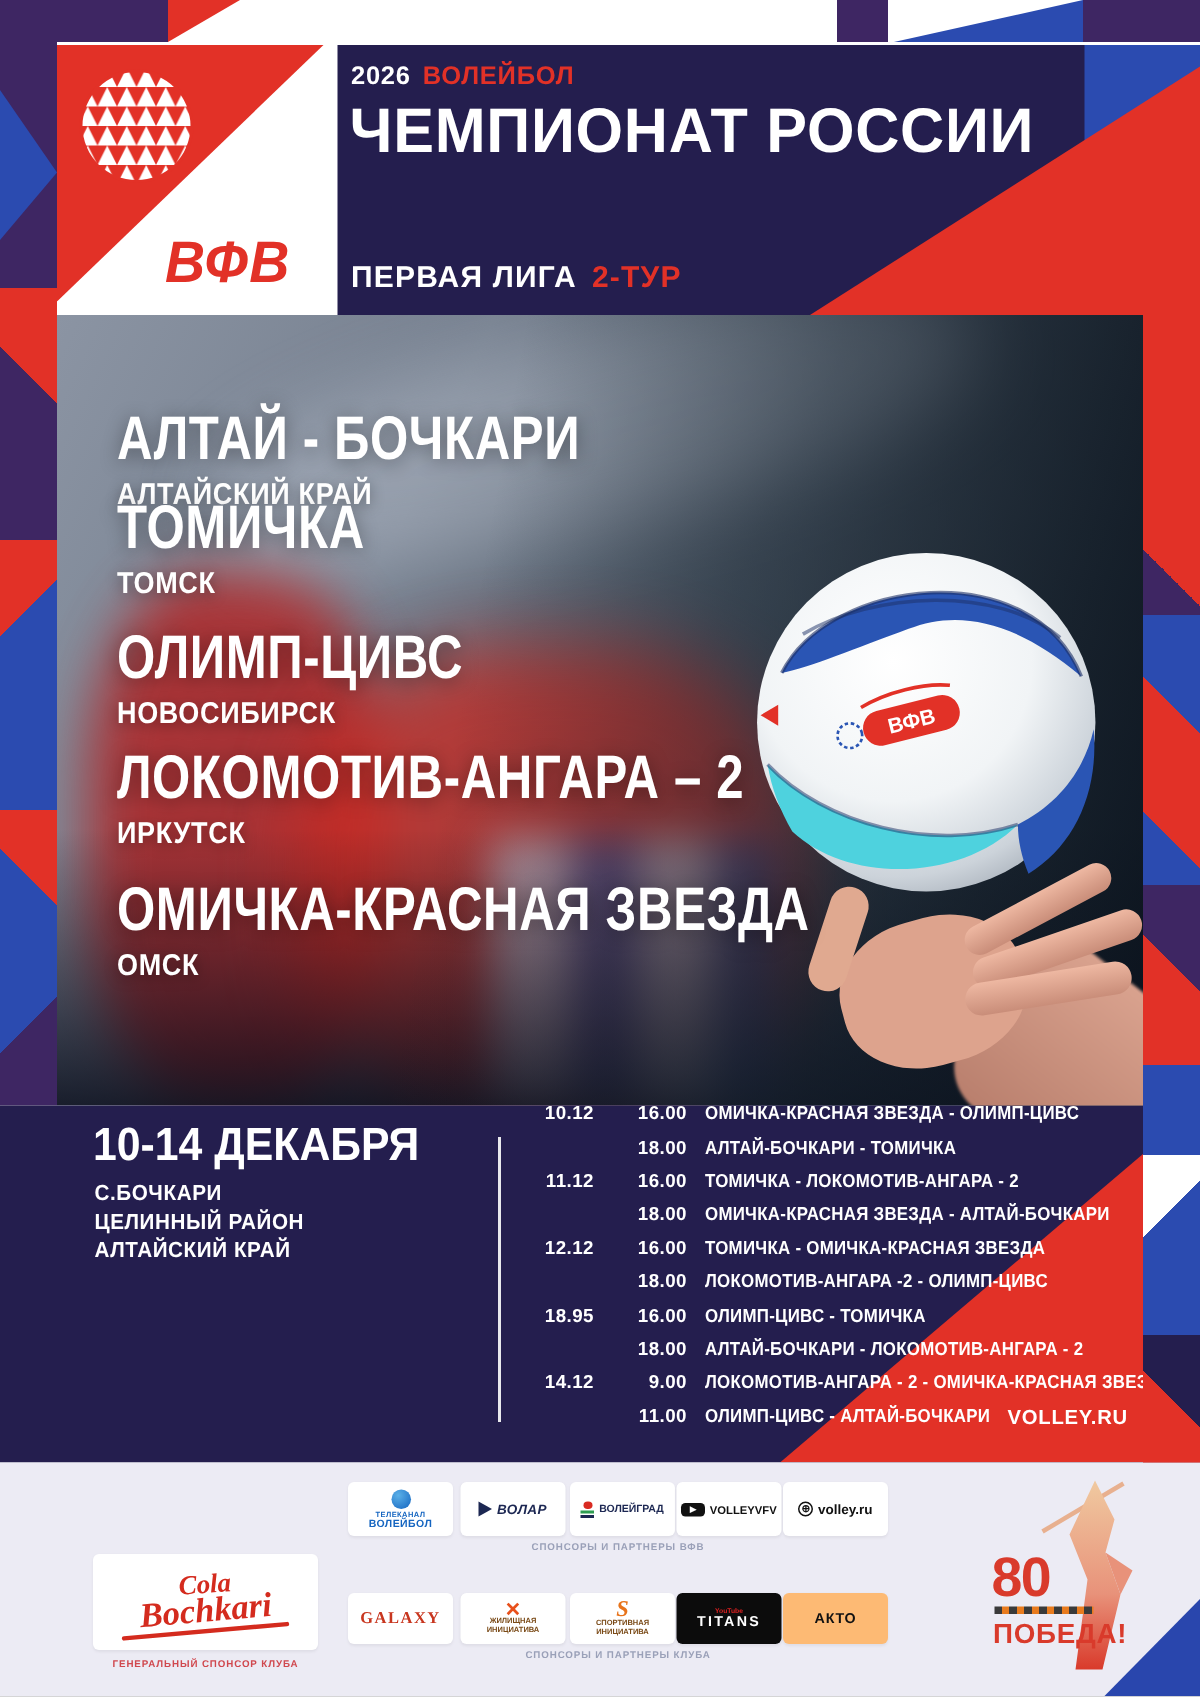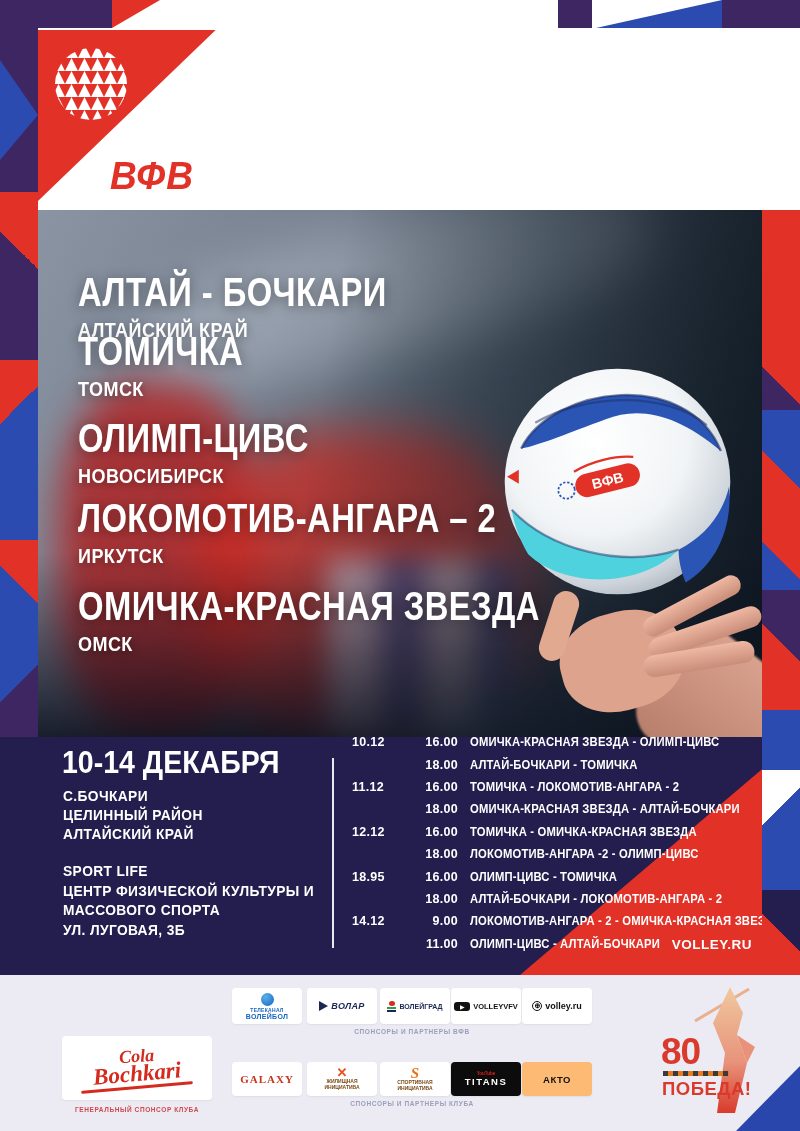--- a/index.html
+++ b/index.html
@@ -88,21 +88,21 @@
   
   .info{left:0;top:737px;width:800px;height:238px;background:var(--navy);overflow:hidden;}
   .info-red-tri{position:absolute;left:520px;top:0;width:280px;height:238px;background:var(--red);clip-path:polygon(100% 0,100% 100%,0 100%);}
   .dates{position:absolute;left:62px;top:8px;font-size:31px;font-weight:bold;color:#fff;white-space:nowrap;transform:scaleX(.92);transform-origin:left;}
   .loc{position:absolute;left:63px;top:50px;color:#fff;font-size:14.5px;font-weight:bold;line-height:19px;letter-spacing:.4px;}
   .venue{position:absolute;left:63px;top:125px;color:#fff;font-size:14.5px;font-weight:bold;line-height:19.5px;letter-spacing:.4px;}
   .loc span,.venue span{display:block;transform:scaleX(.95);transform-origin:left;}
   .divider{position:absolute;left:332px;top:21px;width:2px;height:190px;background:rgba(255,255,255,.9);}
   .sched{position:absolute;left:352px;top:-6px;width:404px;}
   .sched-row{display:grid;grid-template-columns:44px 50px 1fr;column-gap:12px;align-items:center;height:22.4px;color:#fff;font-weight:bold;font-size:12.5px;}
-  .sd{letter-spacing:.3px;}
+  .sd{letter-spacing:.3px;text-align:right;}
   .st{justify-self:end;letter-spacing:.3px;}
   .sm{white-space:nowrap;transform:scaleX(.9);transform-origin:left;letter-spacing:.2px;}
   .volley{position:absolute;right:48px;top:200px;color:#fff;font-weight:bold;font-size:13.5px;letter-spacing:.5px;z-index:13;}
 
   
   .footer{left:0;top:975px;width:800px;height:156px;background:var(--light_bg);}
   .corner-tri{position:absolute;left:736px;top:91px;width:64px;height:65px;background:#2946ad;clip-path:polygon(100% 0,100% 100%,0 100%);}
   .card{position:absolute;background:#fff;border-radius:4px;display:flex;flex-direction:column;align-items:center;justify-content:center;box-shadow:0 1px 2px rgba(0,0,0,.06);overflow:hidden;}
   .row1{top:13px;height:36px;width:70px;}
   .row2{top:87px;height:34px;width:70px;}
@@ -166,20 +166,31 @@
         <pattern id="tri" width="13" height="13" patternUnits="userSpaceOnUse">
           <path d="M0 13 L6.5 0 L13 13 Z" fill="#ffffff"></path>
         </pattern>
       </defs>
       <circle cx="39" cy="39" r="38" fill="#e23127"></circle>
       <circle cx="39" cy="39" r="36" fill="url(#tri)"></circle>
     </svg>
     <div class="logo-vfv">ВФВ</div>
   </div>
 
+  <div class="abs band">
+    <div class="band-blue"></div>
+    <div class="band-red"></div>
+    <div class="hdr-line1">
+      <span>2026</span><span class="accent">ВОЛЕЙБОЛ</span>
+    </div>
+    <div class="hdr-title">ЧЕМПИОНАТ РОССИИ</div>
+    <div class="hdr-league">
+      <span>ПЕРВАЯ ЛИГА</span><span class="accent">2-ТУР</span>
+    </div>
+  </div>
 
   <div class="abs photo">
     <div class="blob b1"></div>
     <div class="blob b2"></div>
     <div class="blob b3"></div>
     <div class="flagblur"></div>
     <div class="photo-overlay"></div>
 
     <div class="arm"></div>
     <div class="palm"></div>
@@ -259,26 +270,20 @@
 
   <div class="abs info">
     <div class="info-red-tri"></div>
 
     <div class="dates">10-14 ДЕКАБРЯ</div>
     <div class="loc">
       <span>С.БОЧКАРИ</span>
       <span>ЦЕЛИННЫЙ РАЙОН</span>
       <span>АЛТАЙСКИЙ КРАЙ</span>
     </div>
-    <div class="venue">
-      <span>SPORT LIFE</span>
-      <span>ЦЕНТР ФИЗИЧЕСКОЙ КУЛЬТУРЫ И</span>
-      <span>МАССОВОГО СПОРТА</span>
-      <span>УЛ. ЛУГОВАЯ, 3Б</span>
-    </div>
     <div class="divider"></div>
 
     <div class="sched">
       <div class="sched-row">
           <span class="sd">10.12</span>
           <span class="st">16.00</span>
           <span class="sm">ОМИЧКА-КРАСНАЯ ЗВЕЗДА - ОЛИМП-ЦИВС</span>
         </div>
       <div class="sched-row">
           <span class="sd"></span>

